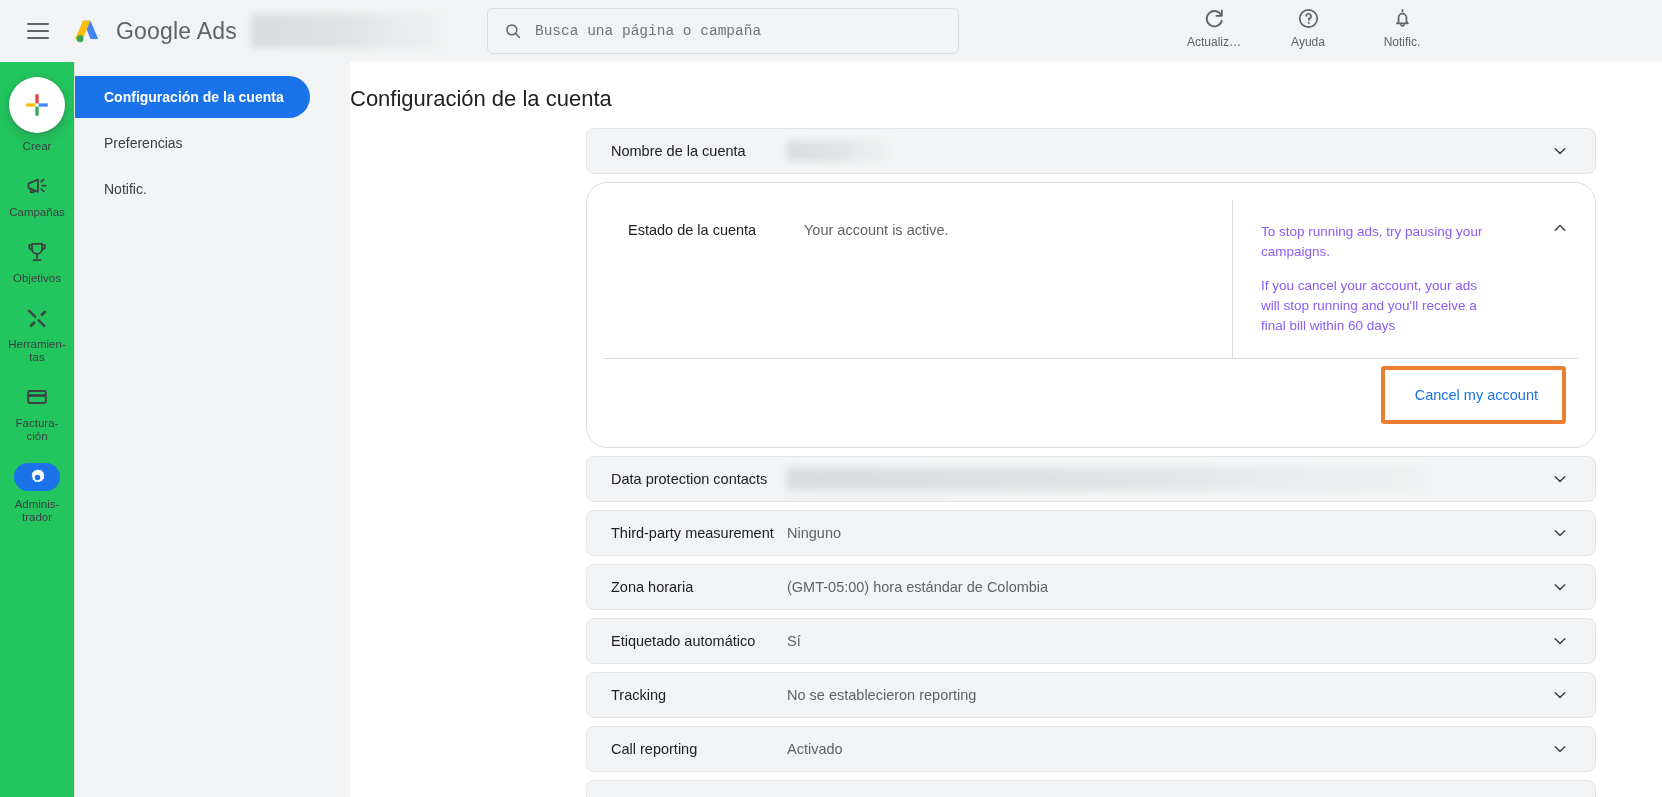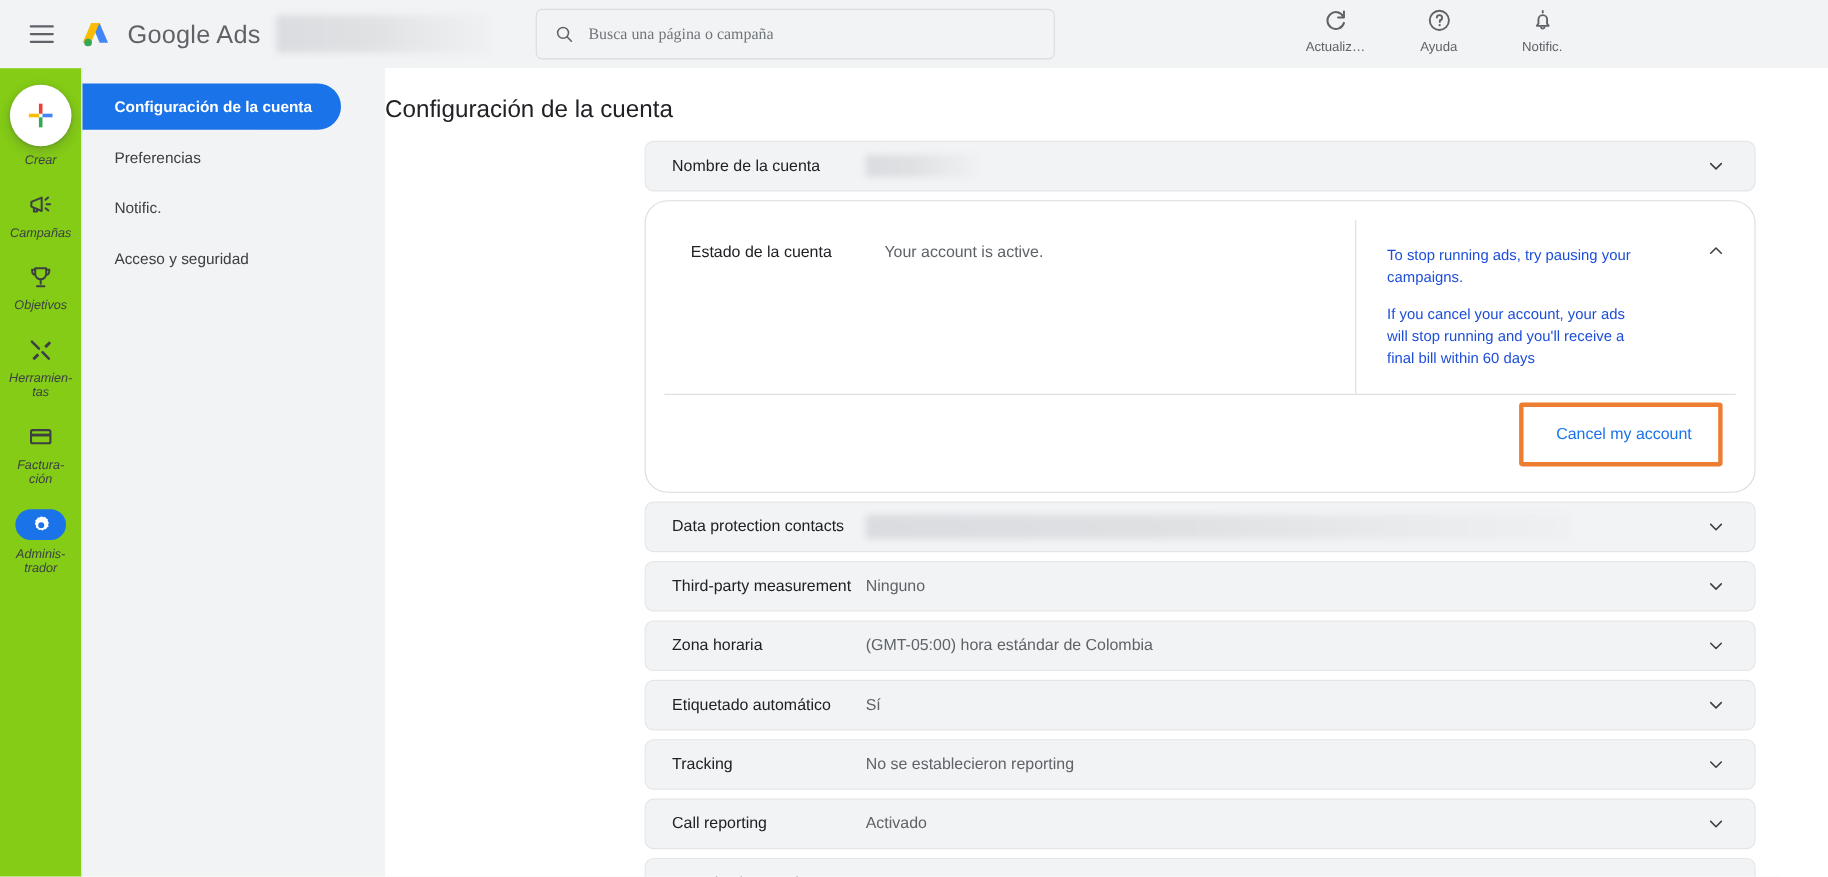--- a/index.html
+++ b/index.html
@@ -36,41 +36,40 @@
 
   .searchwrap { margin-left: 44px; }
   .searchbox {
     width: 472px; height: 46px; background: #f1f3f4;
     border: 1px solid #dadce0; border-radius: 6px;
     display: flex; align-items: center; padding: 0 16px; gap: 13px;
   }
   .search-icon { width: 18px; height: 18px; flex: 0 0 auto; }
   .search-input {
     border: 0; outline: 0; background: transparent; width: 100%;
-    font-family: Liberation Serif, serif; font-size: 14.5px; color: #3c4043;
+    font-family: Liberation Mono, monospace; font-size: 14.5px; color: #3c4043;
   }
   .search-input::placeholder { color: #70757a; }
 
   .top-actions {
     position: absolute; right: 18px; top: 6px;
     display: flex; align-items: center; gap: 28px;
   }
   .top-action {
     width: 66px; display: flex; flex-direction: column; align-items: center;
     gap: 5px; cursor: pointer;
   }
   .top-action .ic { height: 24px; display: flex; align-items: center; justify-content: center; }
   .top-action .lbl { font-size: 12px; color: #5f6368; white-space: nowrap; }
 
   
   .rail {
     position: absolute; top: 62px; left: 0; width: 74px; height: 735px;
-    background: #84cc16; display: flex; flex-direction: column; align-items: center;
+    background: #22c55e; display: flex; flex-direction: column; align-items: center;
     padding-top: 15px;
-    font-style: italic;
   }
   .rail-create { display: flex; flex-direction: column; align-items: center; cursor: pointer; }
   .create-fab {
     width: 56px; height: 56px; border-radius: 50%; background: #fff;
     box-shadow: 0 1px 3px rgba(60,64,67,.3), 0 4px 8px 3px rgba(60,64,67,.15);
     display: flex; align-items: center; justify-content: center;
   }
   .rail-label { font-size: 11.5px; color: #3c4043; text-align: center; line-height: 13px; margin-top: 7px; }
   .rail-item {
     margin-top: 20px; width: 74px; display: flex; flex-direction: column;
@@ -128,21 +127,21 @@
   .redact-wide { height: 22px; width: 640px; display: inline-block; vertical-align: middle; }
 
   
   .estado { padding: 17px; border-radius: 21px; }
   .estado-body { display: flex; min-height: 155px; }
   .estado-left { flex: 1 1 auto; display: flex; padding-top: 22px; }
   .estado-right {
     width: 346px; flex: 0 0 346px; border-left: 1px solid #dadce0;
     padding: 22px 80px 22px 28px; display: flex; flex-direction: column; gap: 14px;
   }
-  .estado-note { font-size: 13.5px; line-height: 20px; color: #1d4ed8; }
+  .estado-note { font-size: 13.5px; line-height: 20px; color: #8b5cf6; }
   .estado-footer {
     border-top: 1px solid #dadce0; height: 72px;
     display: flex; align-items: center; justify-content: flex-end; padding-right: 14px;
   }
   .cancel-wrap {
     border: 4px solid #ed7d31; border-radius: 3px;
     padding: 16px 24px 16px 30px; background: #fff;
     margin-right: -2px;
   }
   .cancel-link { font-size: 14.5px; color: #1a73e8; cursor: pointer; white-space: nowrap; }
@@ -289,21 +288,20 @@
         <span>Adminis-</span><br>
         <span>trador</span>
       </div>
     </div>
   </div>
 
   <div class="subnav">
     <div class="subnav-item selected">Configuración de la cuenta</div>
     <div class="subnav-item">Preferencias</div>
     <div class="subnav-item">Notific.</div>
-    <div class="subnav-item">Acceso y seguridad</div>
   </div>
 
   <div class="main">
     <div class="title-row">
       <h1 class="page-title">Configuración de la cuenta</h1>
     </div>
 
     <div class="cards">
 
       <div class="card flat">

